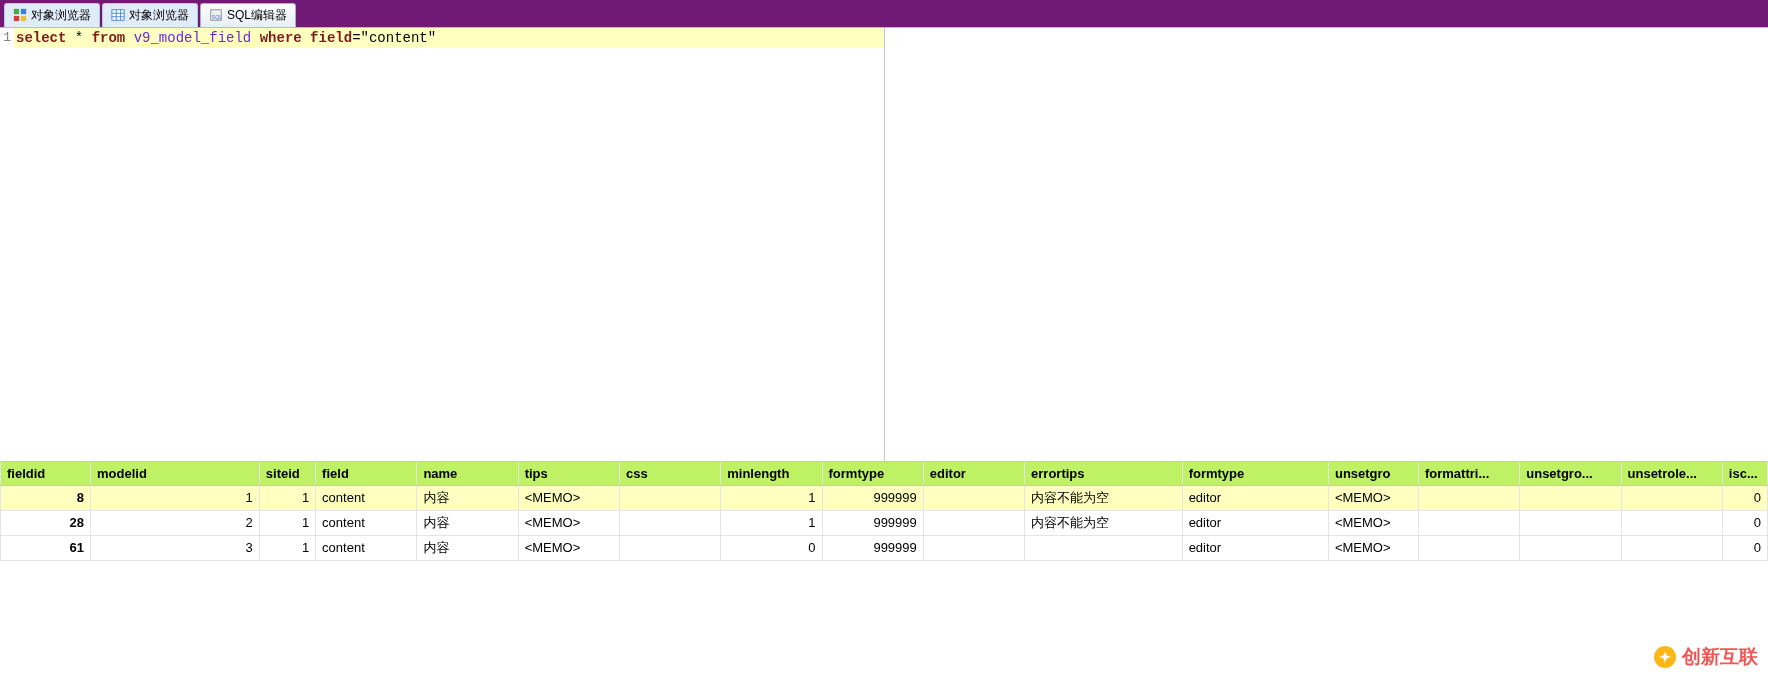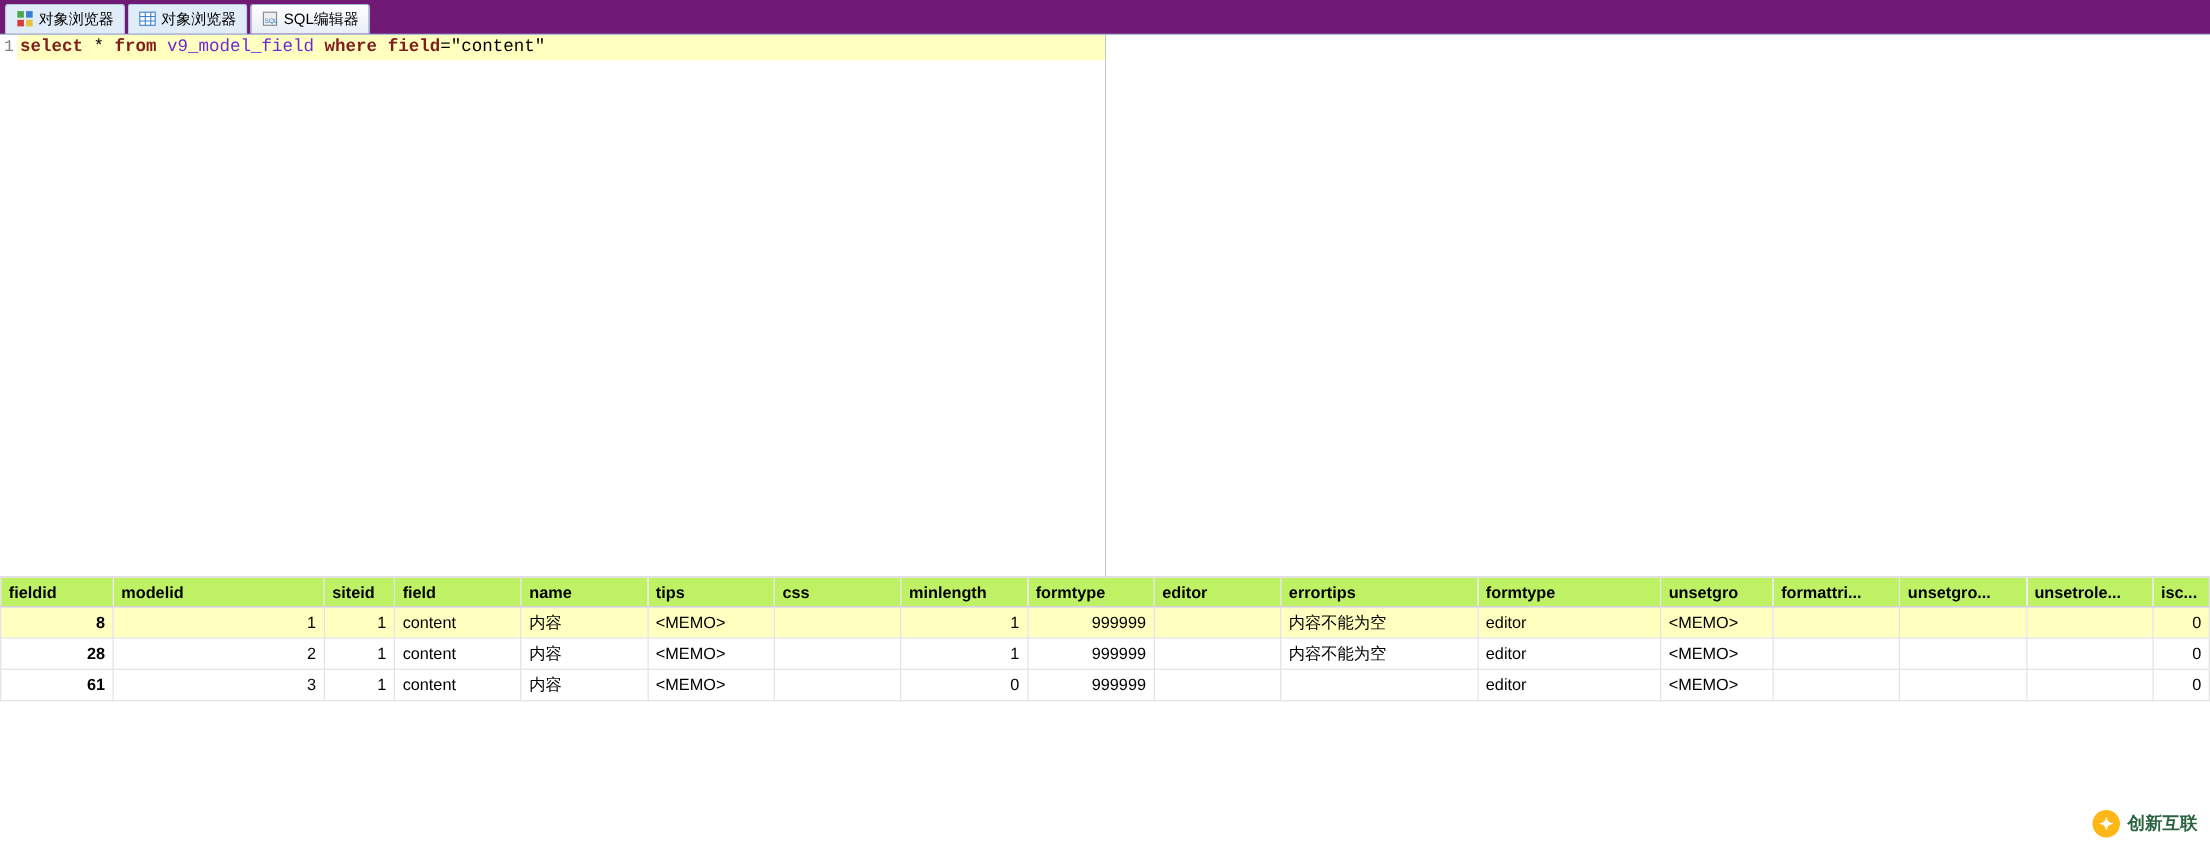--- a/index.html
+++ b/index.html
@@ -27,21 +27,21 @@
   .results { height: 216px; overflow: auto; }
   table { border-collapse: collapse; width: 100%; table-layout: fixed; }
   th, td { border: 1px solid #e4e4e4; padding: 3px 6px; height: 23px; font-size: 13px; white-space: nowrap; overflow: hidden; }
   th { background: #bef264; font-weight: bold; text-align: left; border-top:none; border-bottom:1px solid #c8c8c8;}
   td.num { text-align: right; }
   tr.selected td { background: #ffffc0; }
   
   
   .wm { position:absolute; right:10px; bottom:8px; display:flex; align-items:center; gap:6px; opacity:.9; pointer-events:none;}
   .wm-badge { width:22px; height:22px; border-radius:50%; background:#ffb000; display:flex; align-items:center;justify-content:center;color:#fff;font-weight:bold;font-size:14px;}
-  .wm-text { color:#14532d; font-size:14px; font-weight:bold; }
+  .wm-text { color:#ef4444; font-size:19px; font-weight:bold; }
 </style>
 </head>
 <body>
 
 <div class="tab-bar">
   <div class="tab">
     <span class="tab-icon">
       <svg viewBox="0 0 16 16">
           <rect x="1" y="1" width="6" height="6" fill="#4aa84a"></rect>
           <rect x="9" y="1" width="6" height="6" fill="#3a7fd6"></rect>

